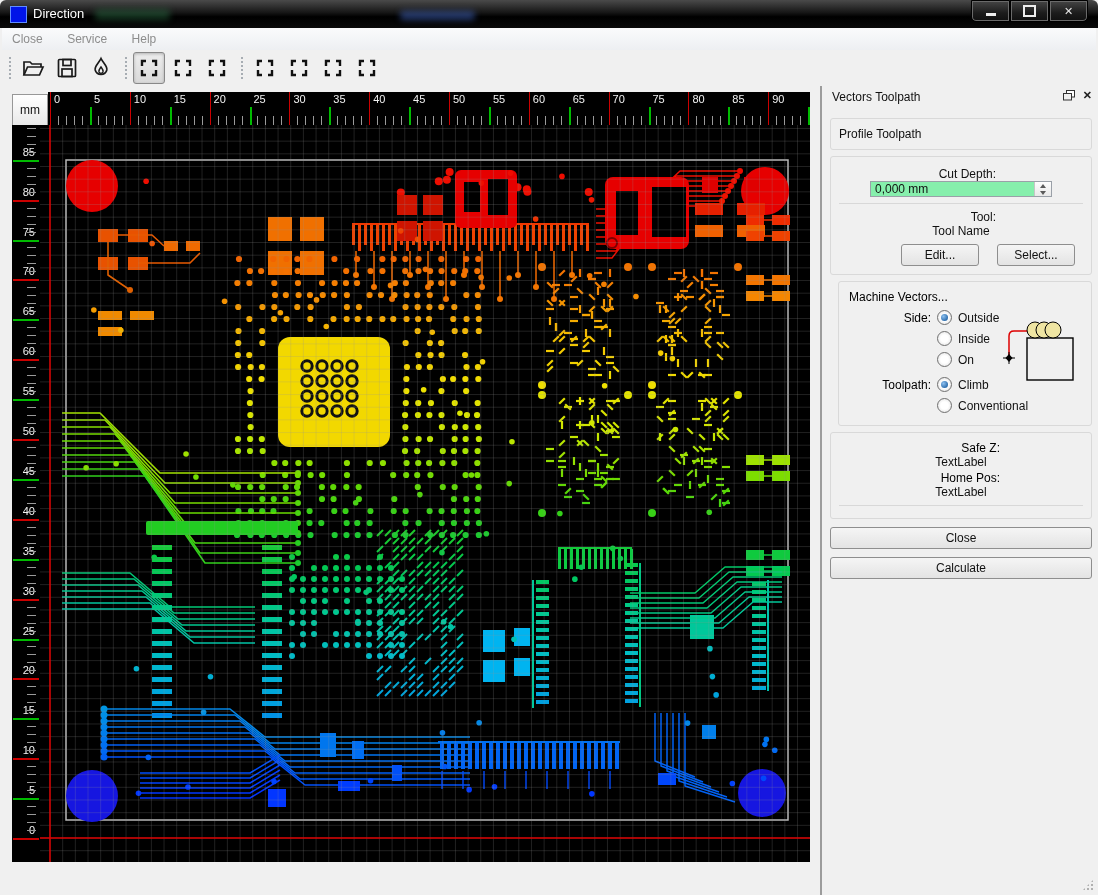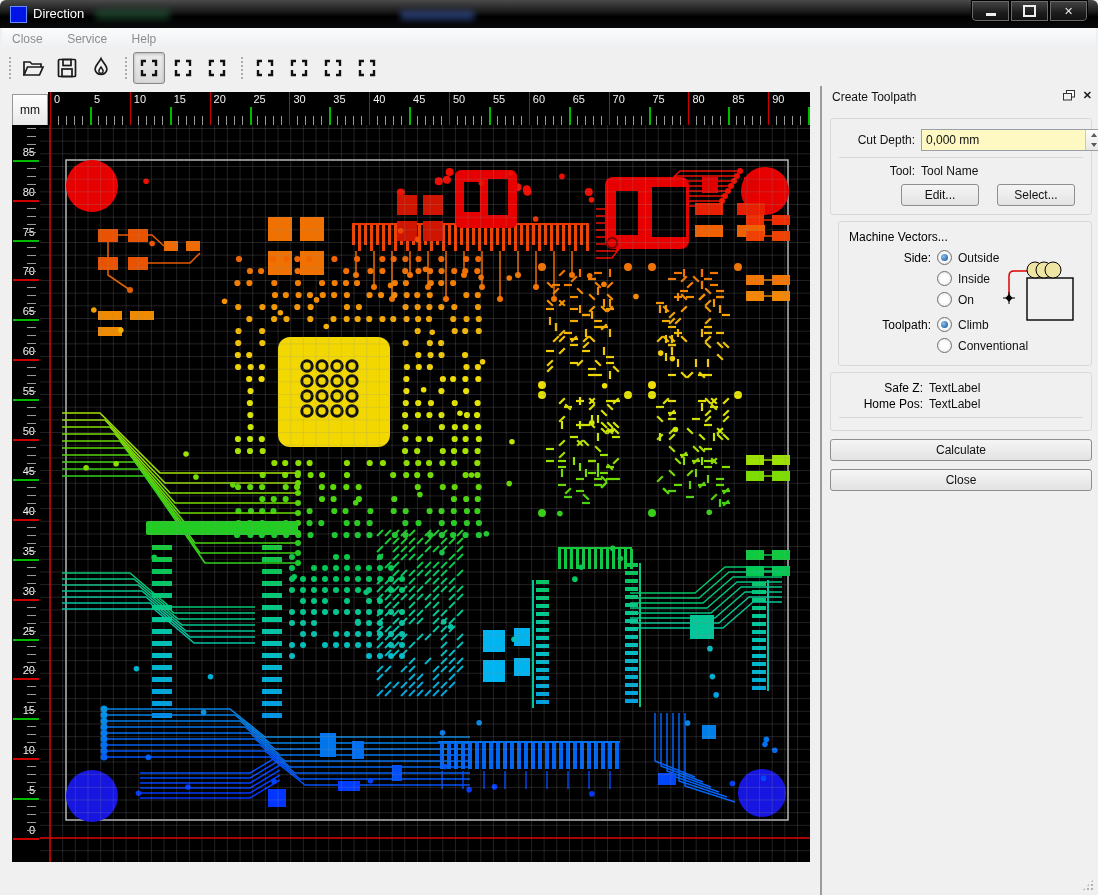--- a/index.html
+++ b/index.html
@@ -49,26 +49,26 @@
   .rl-label{position:absolute;left:1px;width:22px;text-align:right;font-size:11px;color:#f2f2f2;}
 
   
   .dock{position:absolute;left:820px;top:0;bottom:0;width:278px;background:#f0f0f0;
     border-left:2px solid #9c9c9c;}
   .dock-title{position:relative;height:22px;padding:4px 0 0 10px;font-size:12px;color:#111;}
   .dock-title-btns{position:absolute;right:8px;top:3px;display:flex;gap:8px;align-items:center;}
   .dock-close{font-size:11px;color:#222;font-weight:bold;}
   .groupbox{margin:6px 8px 0 8px;border:1px solid #d9d9d9;border-radius:3px;padding:6px 8px;}
   .gb-plain{padding:8px 8px;font-size:12px;color:#111;}
-  .row{display:flex;align-items:center;margin:4px 0;}
+  .row{display:flex;align-items:center;margin:4px 0;flex-direction:column;}
   .lbl{width:76px;text-align:right;font-size:12px;color:#111;padding-right:6px;flex:none;}
   .val{font-size:12px;color:#111;}
   .sep{height:1px;background:#d8d8d8;margin:6px 0;}
   .spin{display:flex;flex:1;height:20px;border:1px solid #9aa0a8;background:#fff;}
-  .spin input{border:none;outline:none;flex:1;font-size:12px;padding:0 4px;font-family:"Liberation Sans",sans-serif;background:#fef9c3;color:#111;}
+  .spin input{border:none;outline:none;flex:1;font-size:12px;padding:0 4px;font-family:"Liberation Sans",sans-serif;background:#86efac;color:#111;}
   .spin-btns{width:16px;border-left:1px solid #c6c6c6;display:flex;flex-direction:column;background:linear-gradient(#fdfdfd,#e8e8e8);}
   .spin-up,.spin-dn{flex:1;display:flex;align-items:center;justify-content:center;}
   .tri-up{width:0;height:0;border-left:3px solid transparent;border-right:3px solid transparent;border-bottom:4px solid #5a5a5a;}
   .tri-dn{width:0;height:0;border-left:3px solid transparent;border-right:3px solid transparent;border-top:4px solid #5a5a5a;}
   .btn{background:linear-gradient(#f5f5f5,#e3e3e3);border:1px solid #8e8e8e;border-radius:3px;
     font-size:12px;color:#111;height:22px;font-family:"Liberation Sans",sans-serif;}
   .btn-row{display:flex;gap:18px;margin:6px 8px 2px 62px;}
   .btn-row .btn{width:86px;}
   .wide-btn{display:block;margin:8px 8px 0 8px;width:262px;}
   .radio-row{display:flex;align-items:center;margin:6px 0 6px 0;}
@@ -1770,30 +1770,33 @@
           <line x1="0" y1="16.15000000000039" x2="770" y2="16.15000000000039" stroke="rgba(150,150,150,0.22)" stroke-width="1"></line>
           <line x1="0" y1="3.4800000000003894" x2="770" y2="3.4800000000003894" stroke="rgba(150,150,150,0.22)" stroke-width="1"></line>
           <line x1="0" y1="725.7" x2="770" y2="725.7" stroke="rgba(150,150,150,0.22)" stroke-width="1"></line>
           <line x1="10" y1="0" x2="10" y2="737" stroke="#dd0000" stroke-width="1.5"></line>
           <line x1="0" y1="713" x2="770" y2="713" stroke="#dd0000" stroke-width="1.5"></line>
         </svg>
     </div>
 
     <div class="dock">
       <div class="dock-title">
-        <span>Create Toolpath</span>
+        <span>Vectors Toolpath</span>
         <span class="dock-title-btns">
           <svg width="12" height="11" viewBox="0 0 12 11">
               <rect x="3.5" y="0.5" width="8" height="6.5" fill="#fff" stroke="#333"></rect>
               <rect x="0.5" y="3.5" width="8" height="6.5" fill="#f0f0f0" stroke="#333"></rect>
             </svg>
           <span class="dock-close">✕</span>
         </span>
       </div>
 
+      <div class="groupbox gb-plain">
+        <span>Profile Toolpath</span>
+      </div>
 
       <div class="groupbox">
         <div class="row">
           <span class="lbl">Cut Depth:</span>
           <div class="spin">
             <input value="0,000 mm" style="">
             <div class="spin-btns">
               <div class="spin-up">
                   <span class="tri-up"></span>
                 </div>
@@ -1857,19 +1860,19 @@
           <span class="radio-lbl">Safe Z:</span>
           <span class="val">TextLabel</span>
         </div>
         <div class="row" style="margin:2px 0;">
           <span class="radio-lbl">Home Pos:</span>
           <span class="val">TextLabel</span>
         </div>
         <div class="sep"></div>
       </div>
 
+      <button class="btn wide-btn">Close</button>
       <button class="btn wide-btn">Calculate</button>
-      <button class="btn wide-btn">Close</button>
     </div>
 
     <div class="size-grip"></div>
   </div>
 </div>
 
 </body></html>

